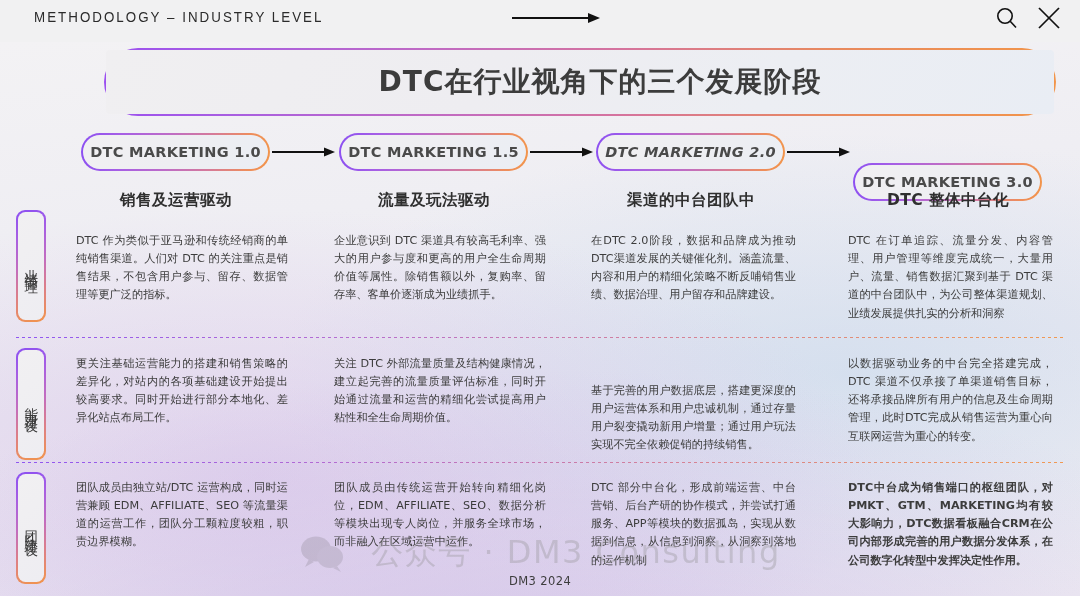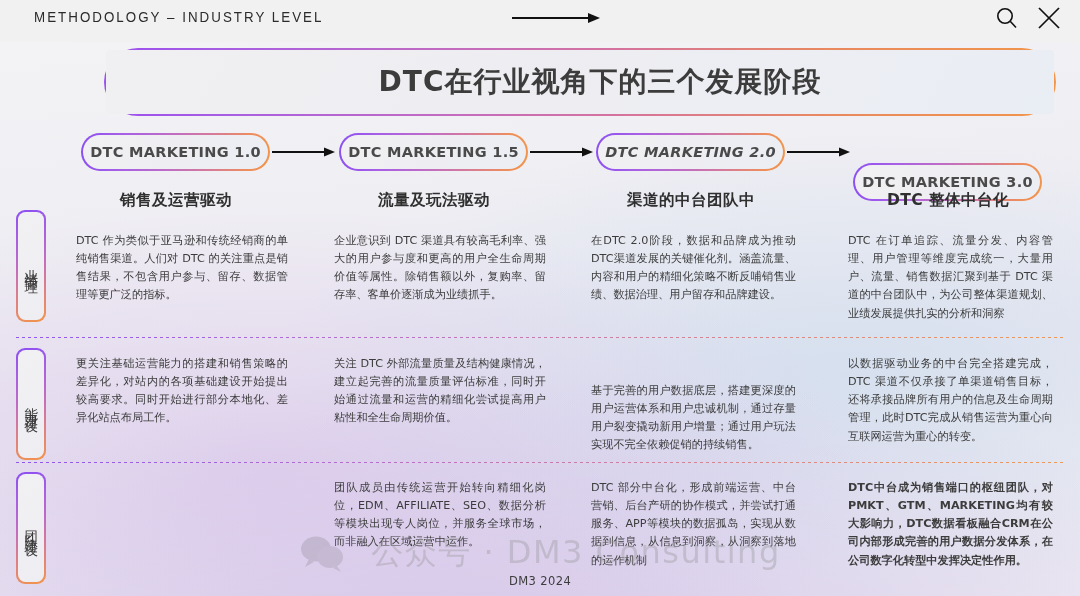--- a/index.html
+++ b/index.html
@@ -228,20 +228,21 @@
   <div class="cell" style="left:591px;top:338px;width:205px;margin-top:44px;">基于完善的用户数据底层，搭建更深度的用户运营体系和用户忠诚机制，通过存量用户裂变撬动新用户增量；通过用户玩法实现不完全依赖促销的持续销售。</div>
   <div class="cell" style="left:848px;top:355px;width:205px;">以数据驱动业务的中台完全搭建完成，DTC 渠道不仅承接了单渠道销售目标，还将承接品牌所有用户的信息及生命周期管理，此时DTC完成从销售运营为重心向互联网运营为重心的转变。</div>
 
   <div class="divider" style="top:462px;"></div>
 
   <div class="vlabel" style="top:472px;height:112px;">
     <div class="vlabel-in">
       <span class="vlabel-text">团队建设</span>
     </div>
   </div>
+  <div class="cell" style="left:76px;top:479px;width:212px;">团队成员由独立站/DTC 运营构成，同时运营兼顾 EDM、AFFILIATE、SEO 等流量渠道的运营工作，团队分工颗粒度较粗，职责边界模糊。</div>
   <div class="cell" style="left:334px;top:479px;width:212px;">团队成员由传统运营开始转向精细化岗位，EDM、AFFILIATE、SEO、数据分析等模块出现专人岗位，并服务全球市场，而非融入在区域运营中运作。</div>
   <div class="cell" style="left:591px;top:479px;width:205px;">DTC 部分中台化，形成前端运营、中台营销、后台产研的协作模式，并尝试打通服务、APP等模块的数据孤岛，实现从数据到信息，从信息到洞察，从洞察到落地的运作机制</div>
   <div class="cell" style="left:848px;top:479px;width:205px;font-weight:bold;">DTC中台成为销售端口的枢纽团队，对PMKT、GTM、MARKETING均有较大影响力，DTC数据看板融合CRM在公司内部形成完善的用户数据分发体系，在公司数字化转型中发挥决定性作用。</div>
 
   <div class="watermark">
     <svg class="wm-logo" viewBox="0 0 46 40">
       <ellipse cx="17" cy="16" rx="15" ry="12.5" fill="#4a4a4a"></ellipse>
       <path d="M10 26 L6 34 L15 29 Z" fill="#4a4a4a"></path>
       <ellipse cx="31" cy="24" rx="13" ry="11" fill="#5a5a5a"></ellipse>
       <path d="M38 33 L42 39 L34 35 Z" fill="#5a5a5a"></path>

